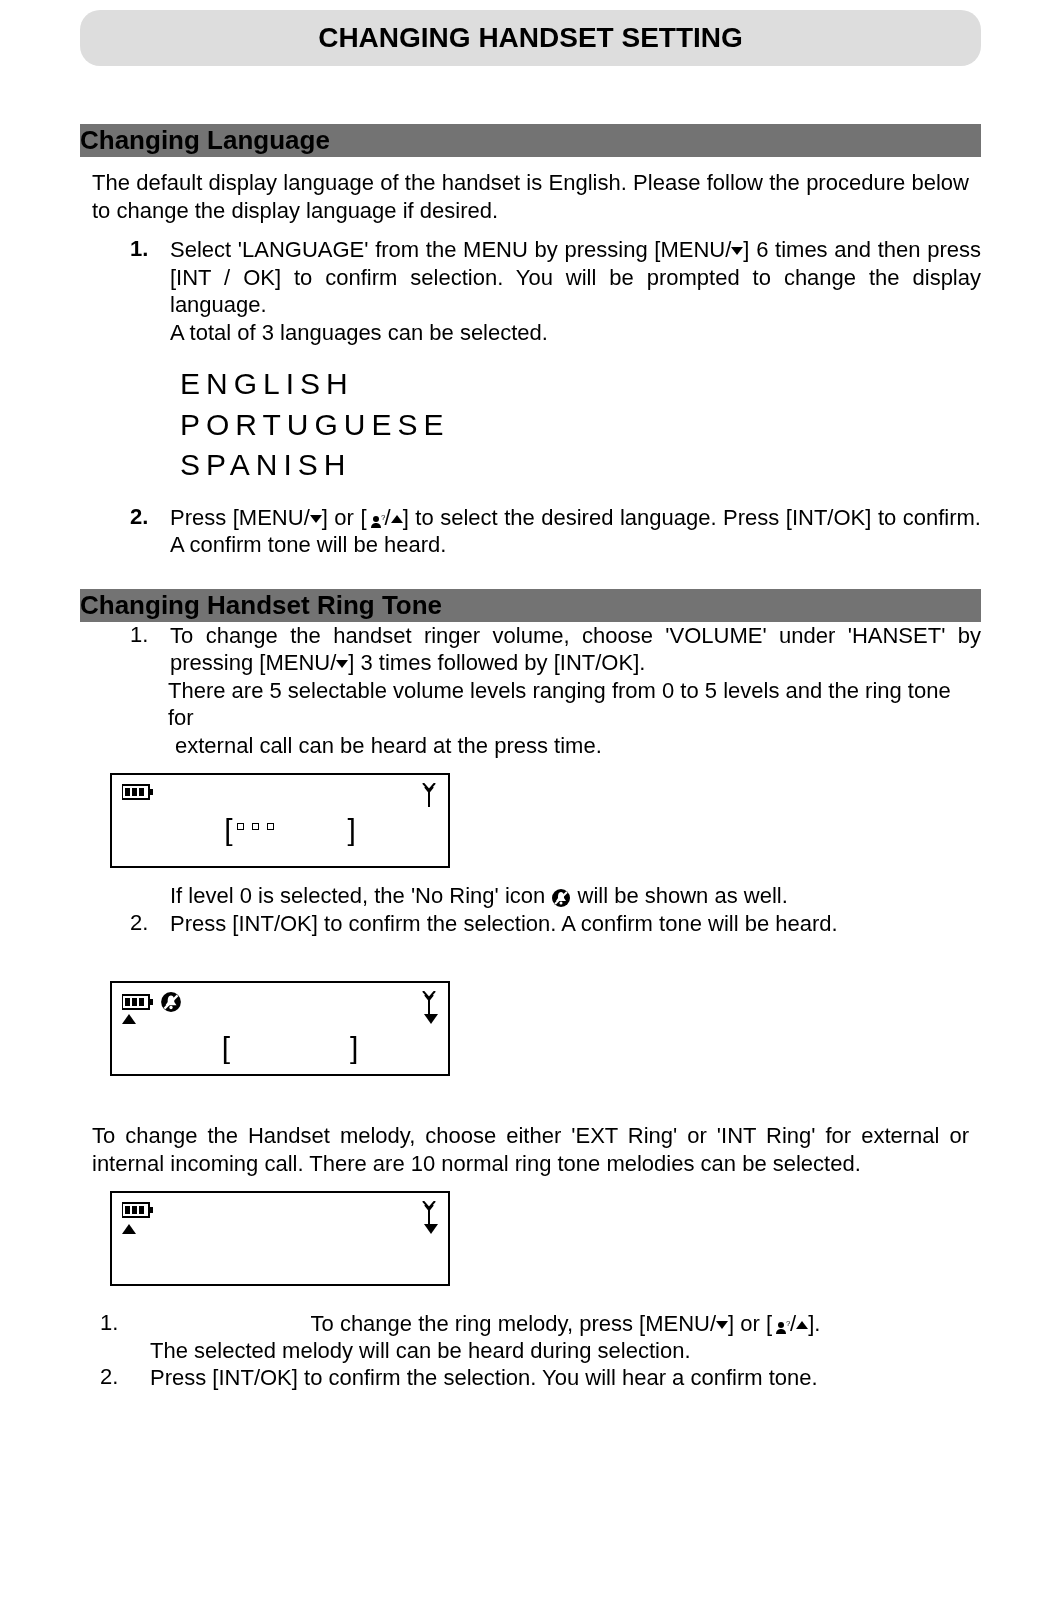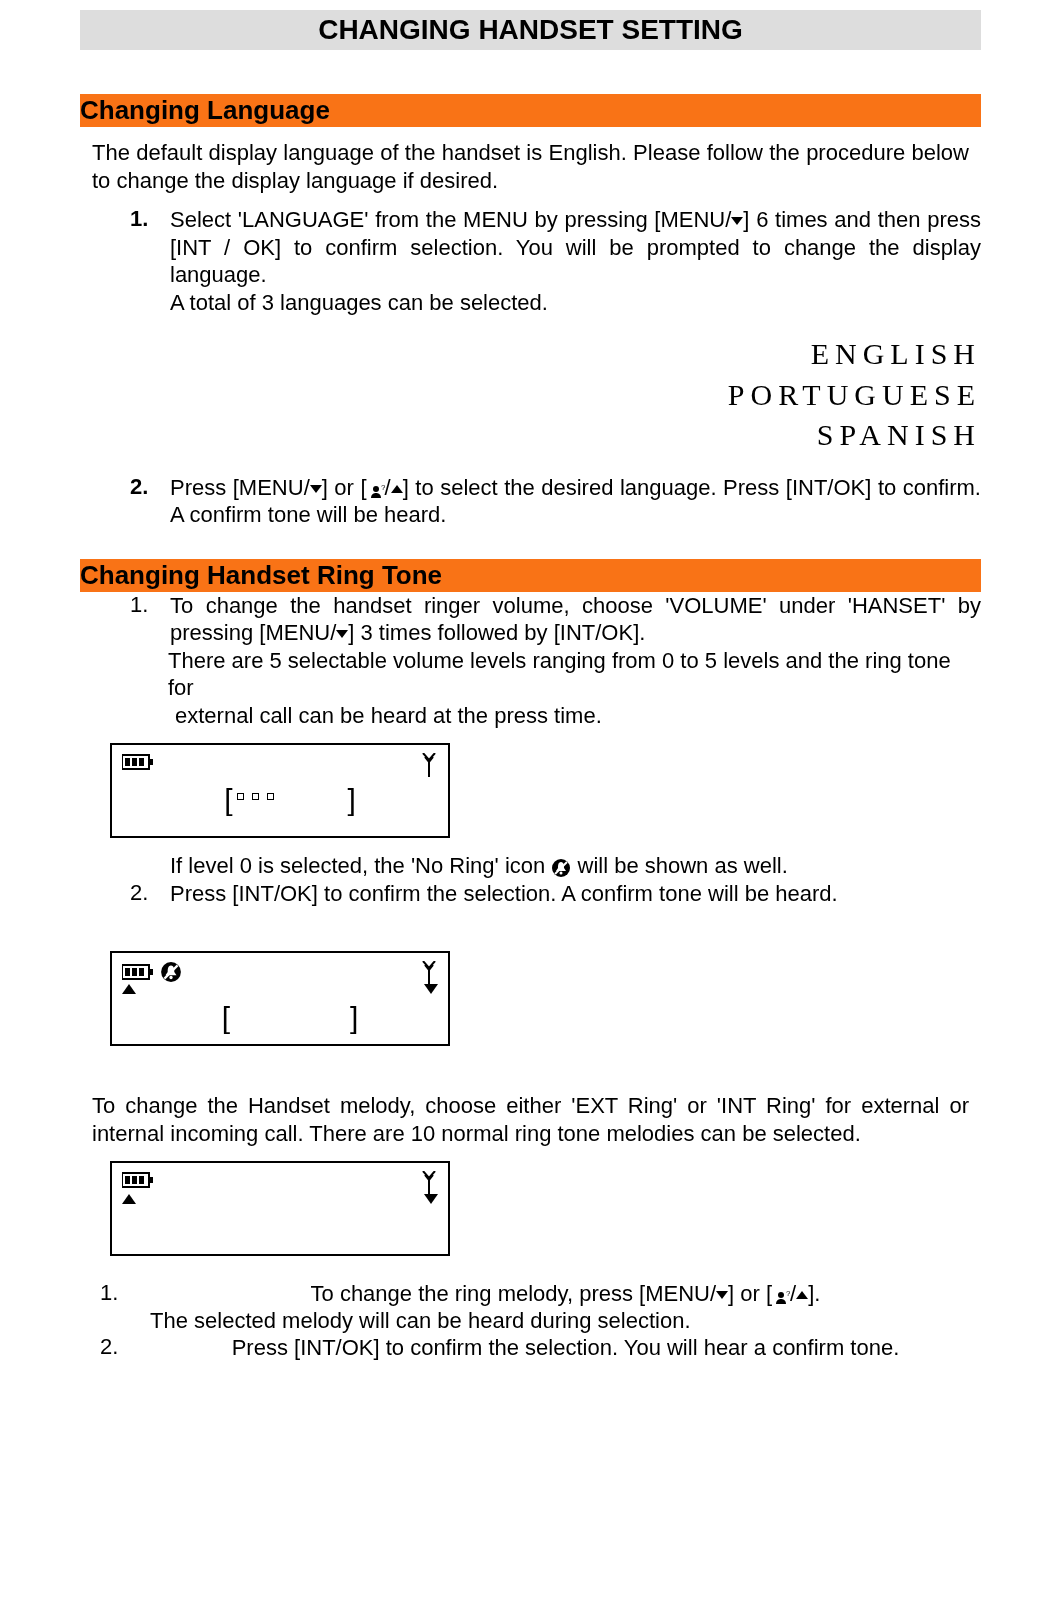--- a/index.html
+++ b/index.html
@@ -10,25 +10,26 @@
       width: 1061px;
     }
     .page {
       padding: 10px 80px 40px 80px;
     }
     .title-bar {
       background: #ddd;
       text-align: center;
       font-weight: bold;
       font-size: 28px;
-      padding: 4px 0;
-      margin-bottom: 44px;
+      padding: 12px 0;
+      margin-bottom: 58px;
+      border-radius: 20px;
     }
     .section-heading {
-      background: #f97316;
+      background: #737373;
       font-weight: bold;
       font-size: 26px;
       padding: 1px 0;
       margin: 0;
     }
     .body-text {
       font-size: 22px;
       text-align: justify;
       margin: 12px;
       line-height: 1.25;
@@ -55,24 +56,23 @@
     }
     .ol-body-cont {
       font-size: 22px;
       padding-left: 90px;
       line-height: 1.25;
     }
     .lang-list {
       padding-left: 100px;
       font-size: 30px;
       letter-spacing: 6px;
-      font-family: Liberation Serif, serif;
+      font-family: Liberation Sans, sans-serif;
       line-height: 1.35;
       margin: 18px 0;
-      text-align: right;
     }
     .lcd-box {
       border: 2px solid #000;
       width: 340px;
       height: 95px;
       margin: 14px 0 14px 30px;
       position: relative;
       padding: 8px 10px;
       box-sizing: border-box;
     }
@@ -293,17 +293,17 @@
             <path d="M4 15 C4 11 7 10 9 10 C11 10 14 11 14 15 Z" fill="#000"></path>
             <circle cx="9" cy="6" r="3" fill="#000"></circle>
             <text x="14" y="7" font-size="8" fill="#000">?</text>
           </svg></span><span>/</span><span class="tri-up-sm inline-icon"></span><span>].</span>
     </div>
   </div>
   <div style="padding-left:70px;font-size:22px">The selected melody will can be heard during selection.</div>
 
   <div class="ol-item" style="padding-left:20px">
     <div class="ol-num-plain" style="min-width:50px">2.</div>
-    <div class="ol-body" style="text-align:center">Press [INT/OK] to confirm the selection. You will hear a confirm tone.</div>
+    <div class="ol-body" style="text-align:left">Press [INT/OK] to confirm the selection. You will hear a confirm tone.</div>
   </div>
 
 
 </div>
 
 </body></html>

